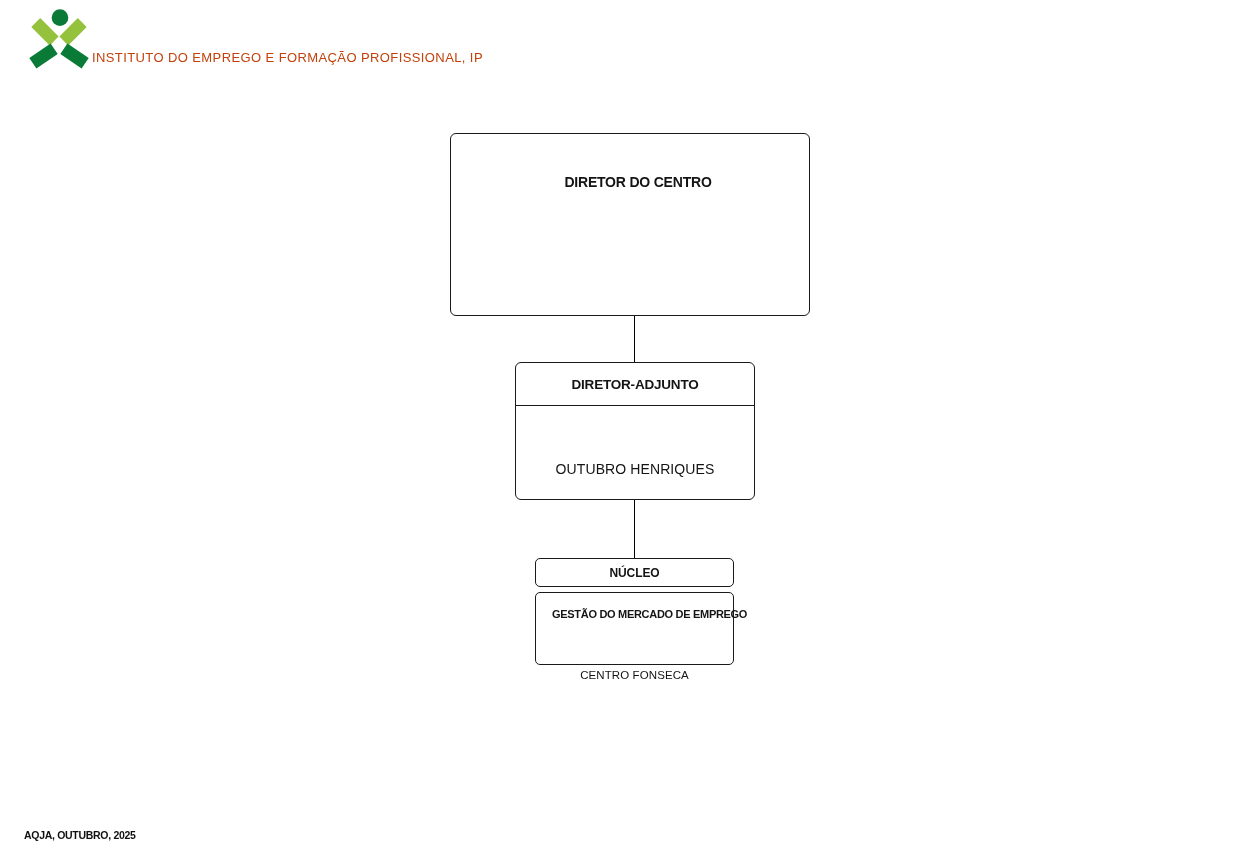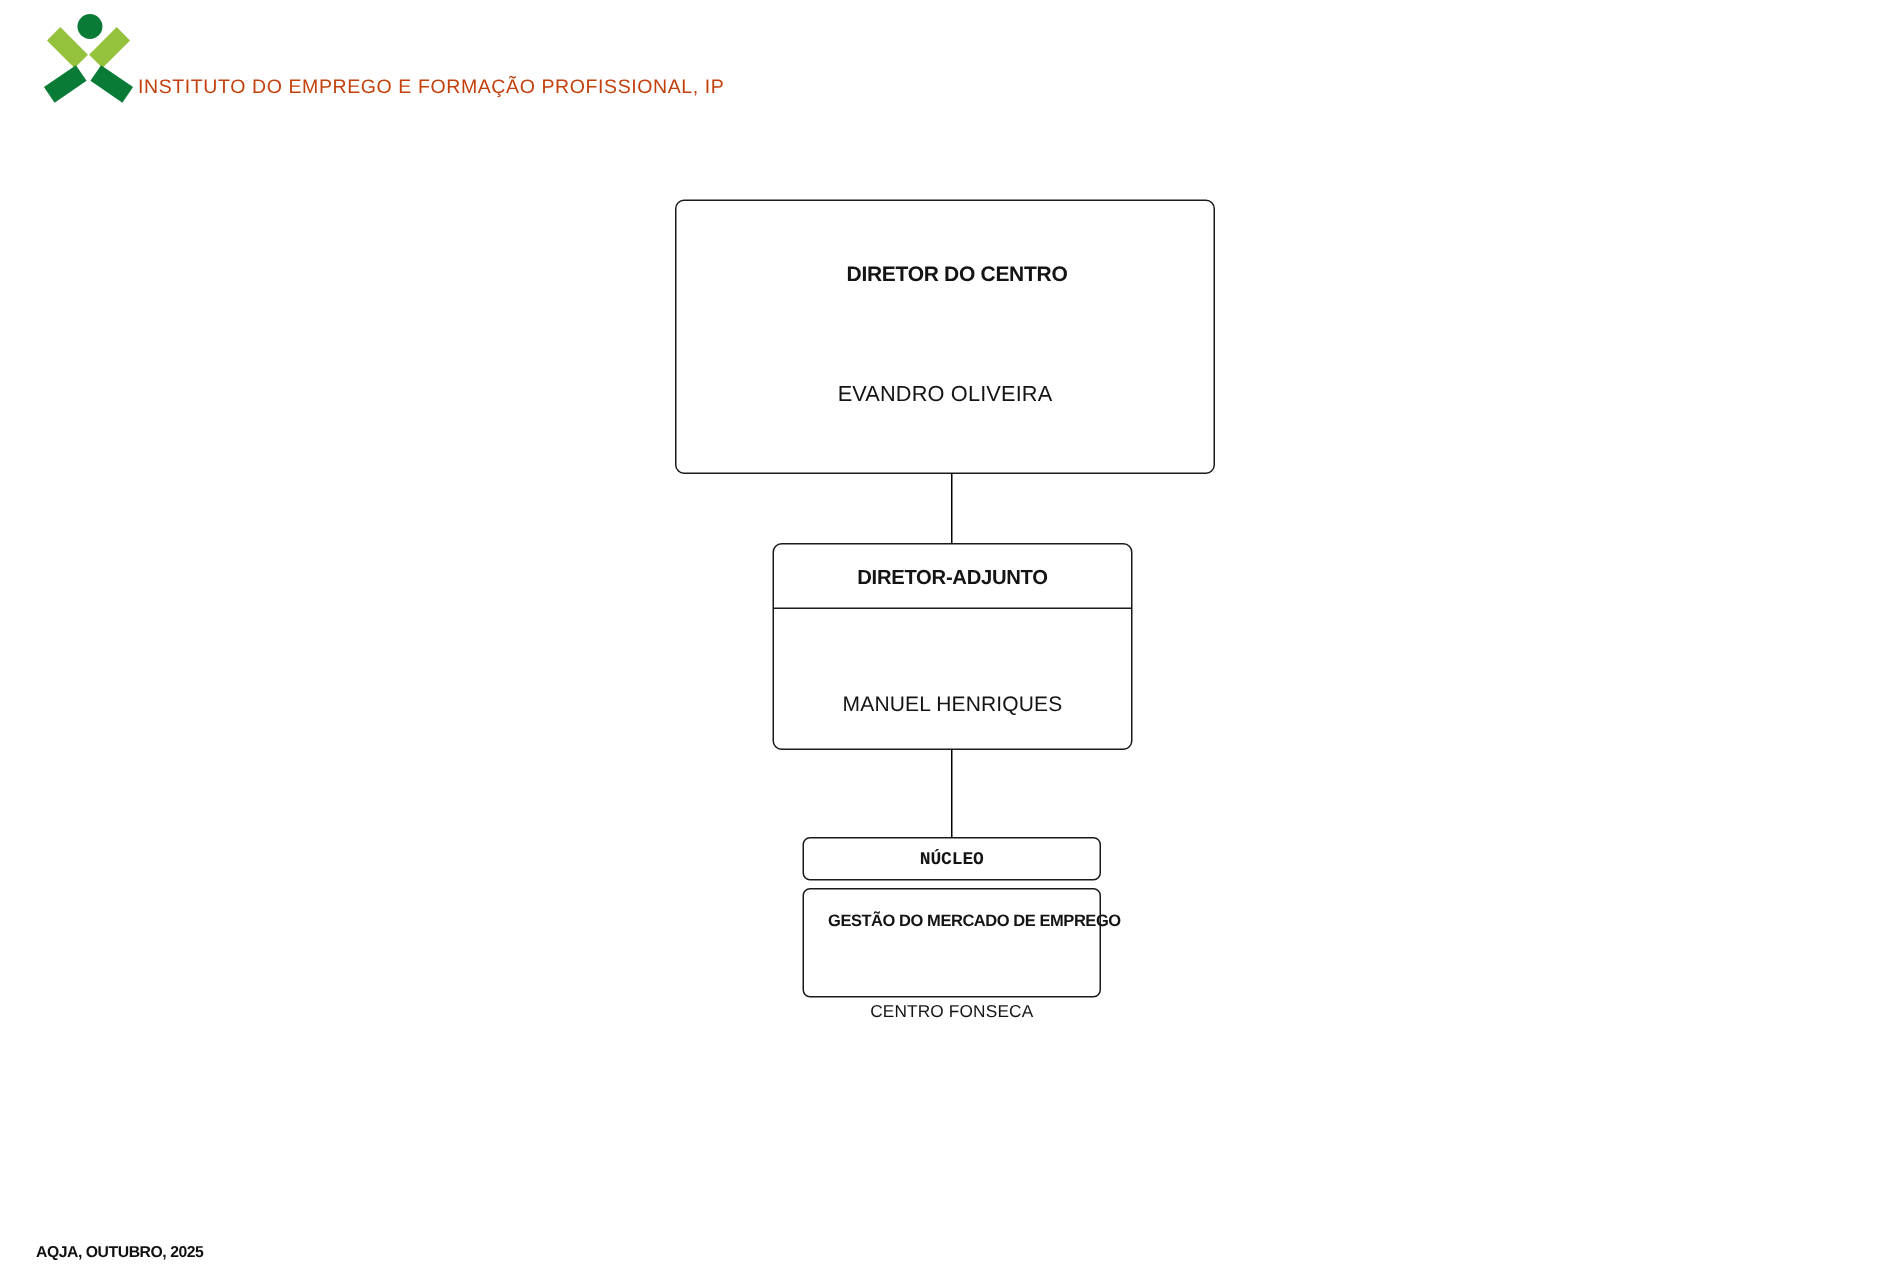--- a/index.html
+++ b/index.html
@@ -104,21 +104,21 @@
     font-weight: bold;
     font-size: 13.5px;
     letter-spacing: -0.2px;
   }
   .box-deputy .node-person { top: 106px; font-size: 14px; }
 
   .box-nucleo-label {
     left: 535px; top: 558px; width: 199px; height: 29px;
     border-radius: 5px;
     display: flex; align-items: center; justify-content: center;
-    font-weight: bold; font-size: 12px; letter-spacing: -0.1px; font-family: Liberation Mono, monospace;
+    font-weight: bold; font-size: 12px; letter-spacing: -0.1px;
   }
 
   .box-unit { left: 535px; top: 592px; width: 199px; height: 73px; border-radius: 5px; }
   .box-unit .node-role   { top: 21px; font-size: 11px;  letter-spacing: -0.3px; }
   .box-unit .node-person { top: 82px; font-size: 11.5px; }
 
   
   .connector-v {
     position: absolute;
     width: 1px;
@@ -155,28 +155,27 @@
       <line x1="27" y1="42" x2="5" y2="57" stroke="var(--logo-dark,#0a7b37)" stroke-width="13" stroke-linecap="butt"></line>
 
       <line x1="37" y1="42" x2="59" y2="57" stroke="var(--logo-dark,#0a7b37)" stroke-width="13" stroke-linecap="butt"></line>
     </svg>
   </div>
   <div class="institute-name">INSTITUTO DO EMPREGO E FORMAÇÃO PROFISSIONAL, IP</div>
 
 
   <div class="node box-director">
     <div class="node-role">DIRETOR DO CENTRO</div>
-    <div class="node-person">EVANDRO OLIVEIRA</div>
   </div>
 
   <div class="connector-v conn-1"></div>
 
   <div class="node box-deputy">
     <div class="deputy-header">DIRETOR-ADJUNTO</div>
-    <div class="node-person">MANUEL HENRIQUES</div>
+    <div class="node-person">OUTUBRO HENRIQUES</div>
   </div>
 
   <div class="connector-v conn-2"></div>
 
   <div class="node box-nucleo-label">NÚCLEO</div>
 
   <div class="node box-unit">
     <div class="node-role">GESTÃO DO MERCADO DE EMPREGO</div>
     <div class="node-person">CENTRO FONSECA</div>
   </div>

